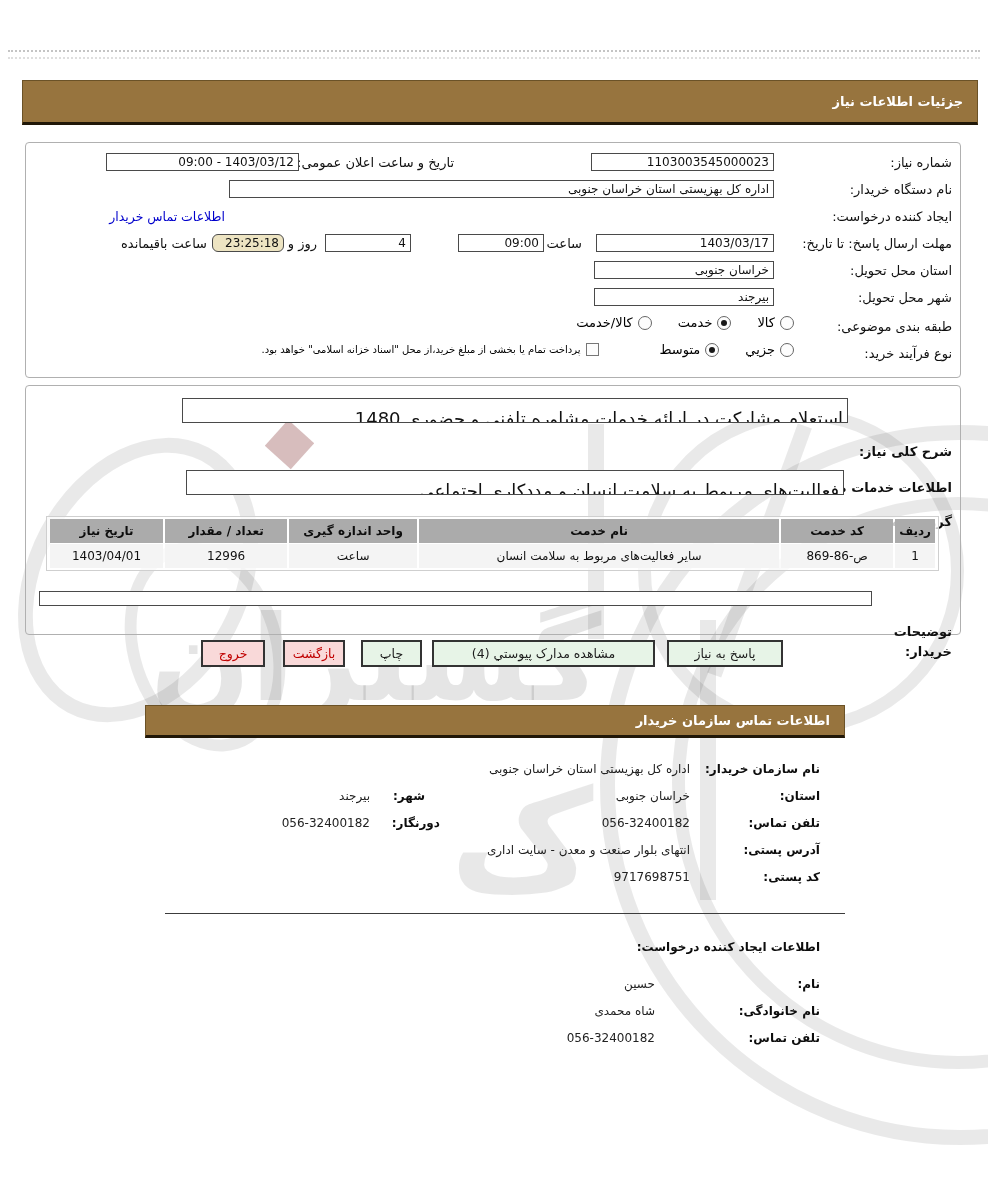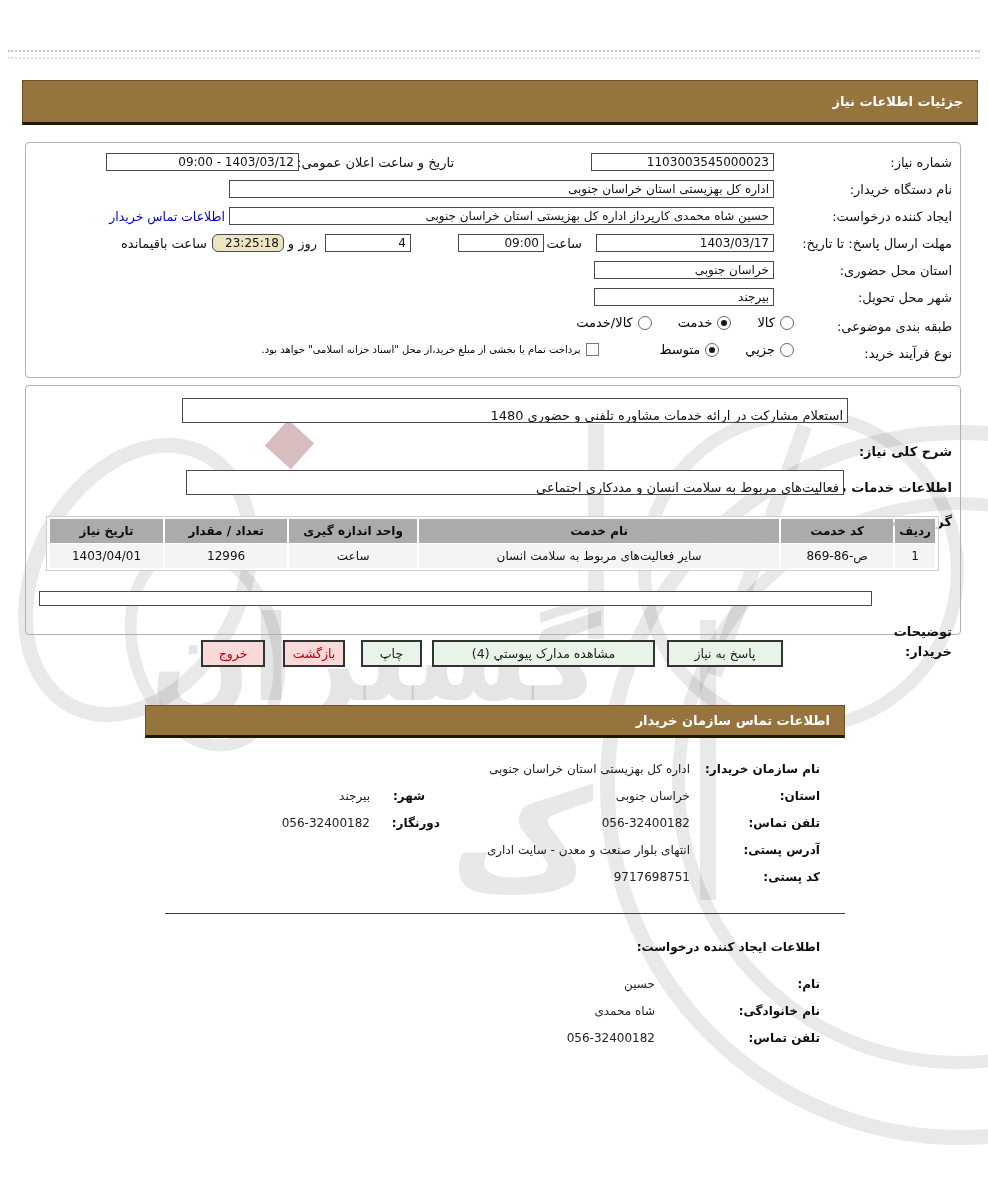--- a/index.html
+++ b/index.html
@@ -36,21 +36,21 @@
        box-sizing:border-box;z-index:1;}
   .box1{top:142px;height:236px;}
   .box2{top:385px;height:250px;}
   .lbl{position:absolute;font-size:13px;color:#101010;white-space:nowrap;z-index:1;}
   .b{font-weight:bold;margin-top:40px;}
   .inp{position:absolute;background:#fff;border:1px solid #4a4a4a;height:18px;font-size:12px;
        padding:1px 4px;box-sizing:border-box;text-align:right;white-space:nowrap;
        overflow:hidden;z-index:1;color:#111;}
   .num{direction:ltr;}
   .beige{background:#EDE4C2;border-radius:6px;}
-  .big{height:25px;font-size:13px;padding-top:9px;margin-left:8px;}
+  .big{height:25px;font-size:18px;padding-top:9px;margin-left:8px;}
   .link{position:absolute;color:#0000CC;font-size:12.5px;white-space:nowrap;cursor:pointer;z-index:1;}
   .group{position:absolute;display:flex;direction:rtl;align-items:center;font-size:13px;
          white-space:nowrap;z-index:1;}
   .opt{margin-left:26px;display:flex;align-items:center;}
   .radio{width:12px;height:12px;border:1px solid #666;border-radius:50%;background:#fdfdfd;
          display:inline-block;position:relative;margin-left:5px;}
   .radio.sel::after{content:"";position:absolute;inset:3px;background:#1a1a1a;border-radius:50%;}
   .check{width:11px;height:11px;border:1px solid #777;background:#fdfdfd;display:inline-block;
          margin-left:6px;}
   .chkwrap{margin-right:34px;display:flex;align-items:center;font-size:10px;}
@@ -98,33 +98,32 @@
   <div class="box box1">
     <span class="lbl" style="right:8px;top:12px">شماره نیاز:</span>
     <div class="inp num" style="right:186px;top:10px;width:183px">1103003545000023</div>
     <span class="lbl" style="right:506px;top:12px">تاریخ و ساعت اعلان عمومی:</span>
     <div class="inp num" style="right:661px;top:10px;width:193px">09:00 - 1403/03/12</div>
 
     <span class="lbl" style="right:8px;top:39px">نام دستگاه خریدار:</span>
     <div class="inp" style="right:186px;top:37px;width:545px">اداره کل بهزیستی استان خراسان جنوبی</div>
 
     <span class="lbl" style="right:8px;top:66px">ایجاد کننده درخواست:</span>
-    <div class="inp" style="right:186px;top:64px;width:545px">حسین شاه محمدی کارپرداز اداره کل بهزیستی استان خراسان جنوبی</div>
     <span class="link" style="right:735px;top:66px">اطلاعات تماس خریدار</span>
 
     <span class="lbl" style="right:8px;top:93px">مهلت ارسال پاسخ: تا تاریخ:</span>
     <div class="inp num" style="right:186px;top:91px;width:178px">1403/03/17</div>
     <span class="lbl" style="right:378px;top:93px">ساعت</span>
     <div class="inp num" style="right:416px;top:91px;width:86px">09:00</div>
     <div class="inp num" style="right:549px;top:91px;width:86px">4</div>
     <span class="lbl" style="right:643px;top:93px">روز و</span>
     <div class="inp num beige" style="right:676px;top:91px;width:72px">23:25:18</div>
     <span class="lbl" style="right:753px;top:93px">ساعت باقیمانده</span>
 
-    <span class="lbl" style="right:8px;top:120px">استان محل حضوری:</span>
+    <span class="lbl" style="right:8px;top:120px">استان محل تحویل:</span>
     <div class="inp" style="right:186px;top:118px;width:180px">خراسان جنوبی</div>
 
     <span class="lbl" style="right:8px;top:147px">شهر محل تحویل:</span>
     <div class="inp" style="right:186px;top:145px;width:180px">بیرجند</div>
 
     <span class="lbl" style="right:8px;top:176px">طبقه بندی موضوعی:</span>
     <div class="group" style="right:166px;top:172px">
       <span class="opt">
         <span class="radio"></span>
         <span>کالا</span>

